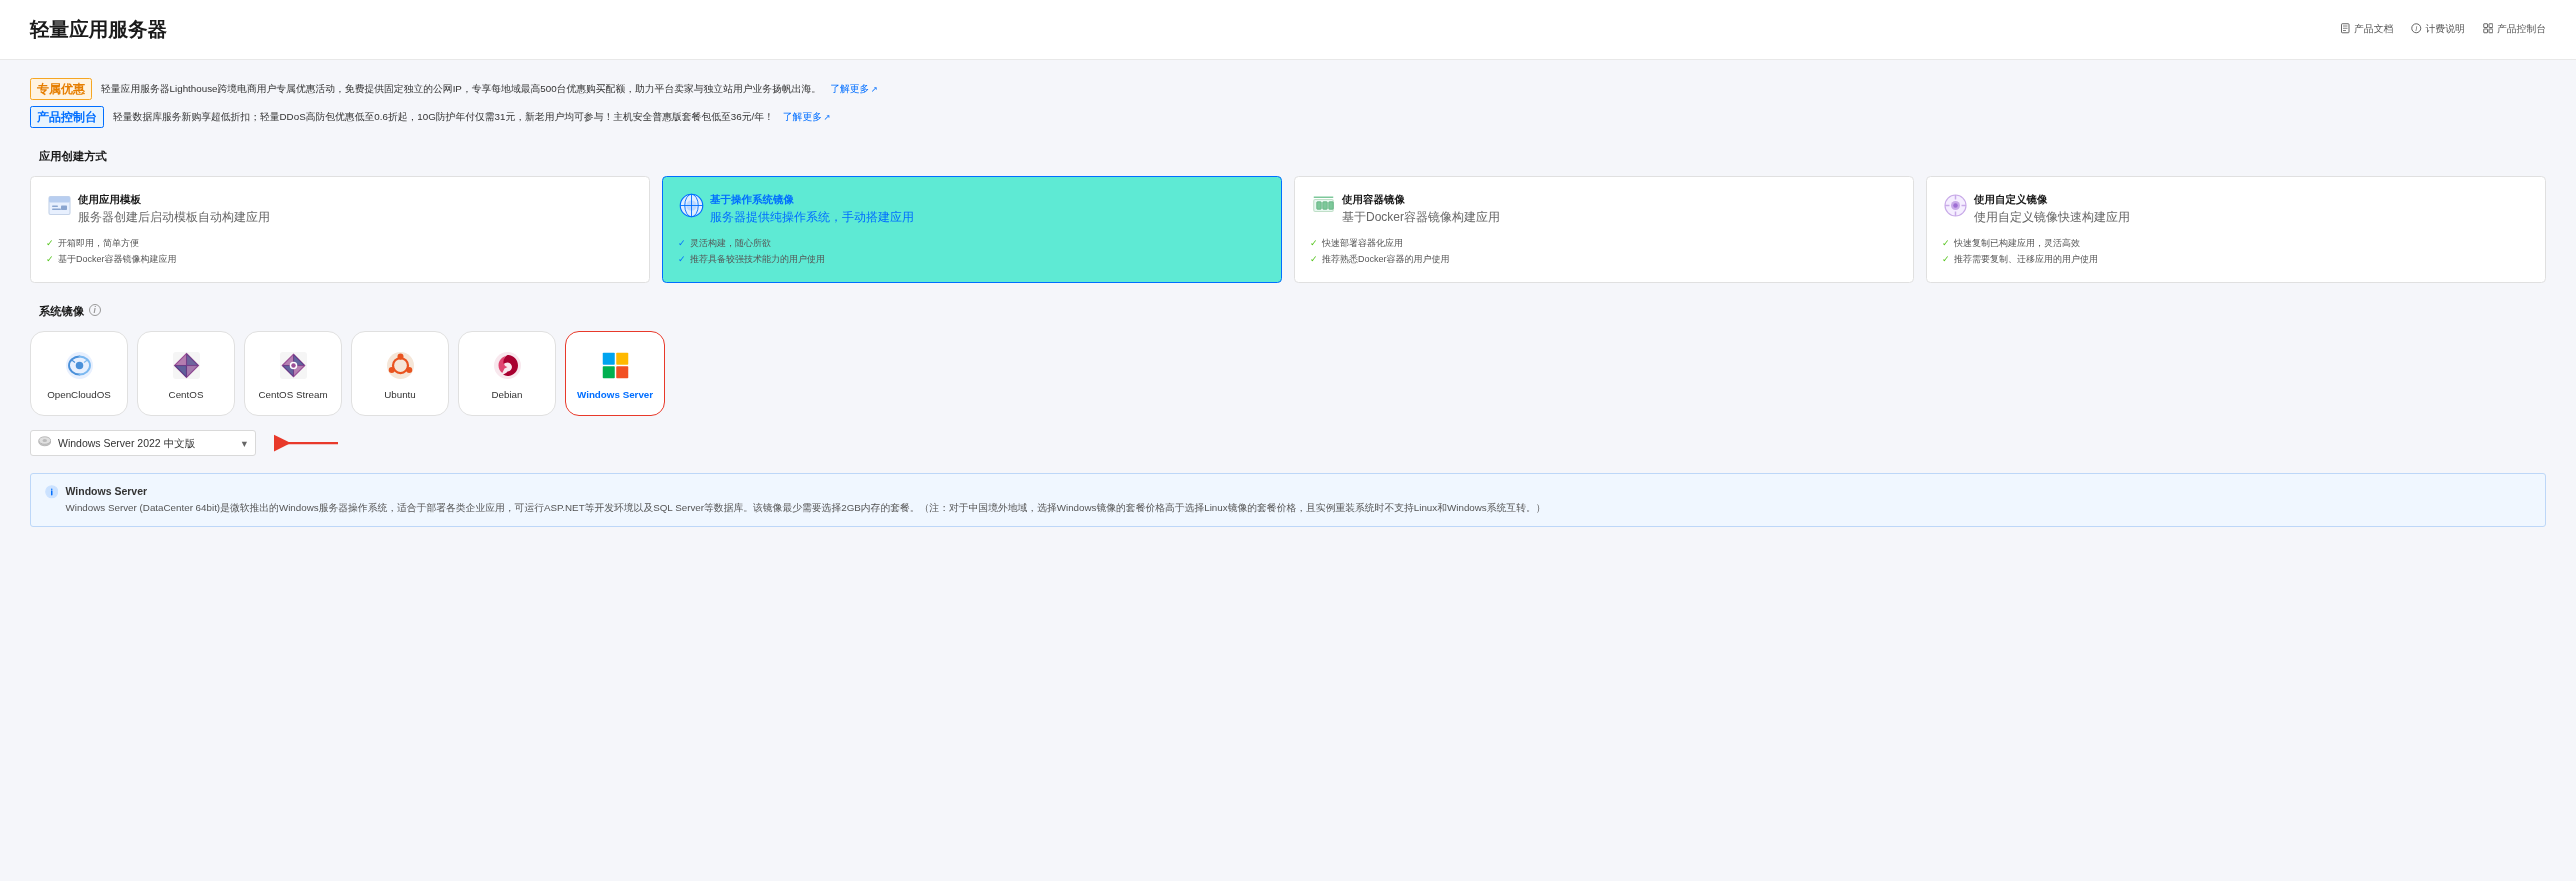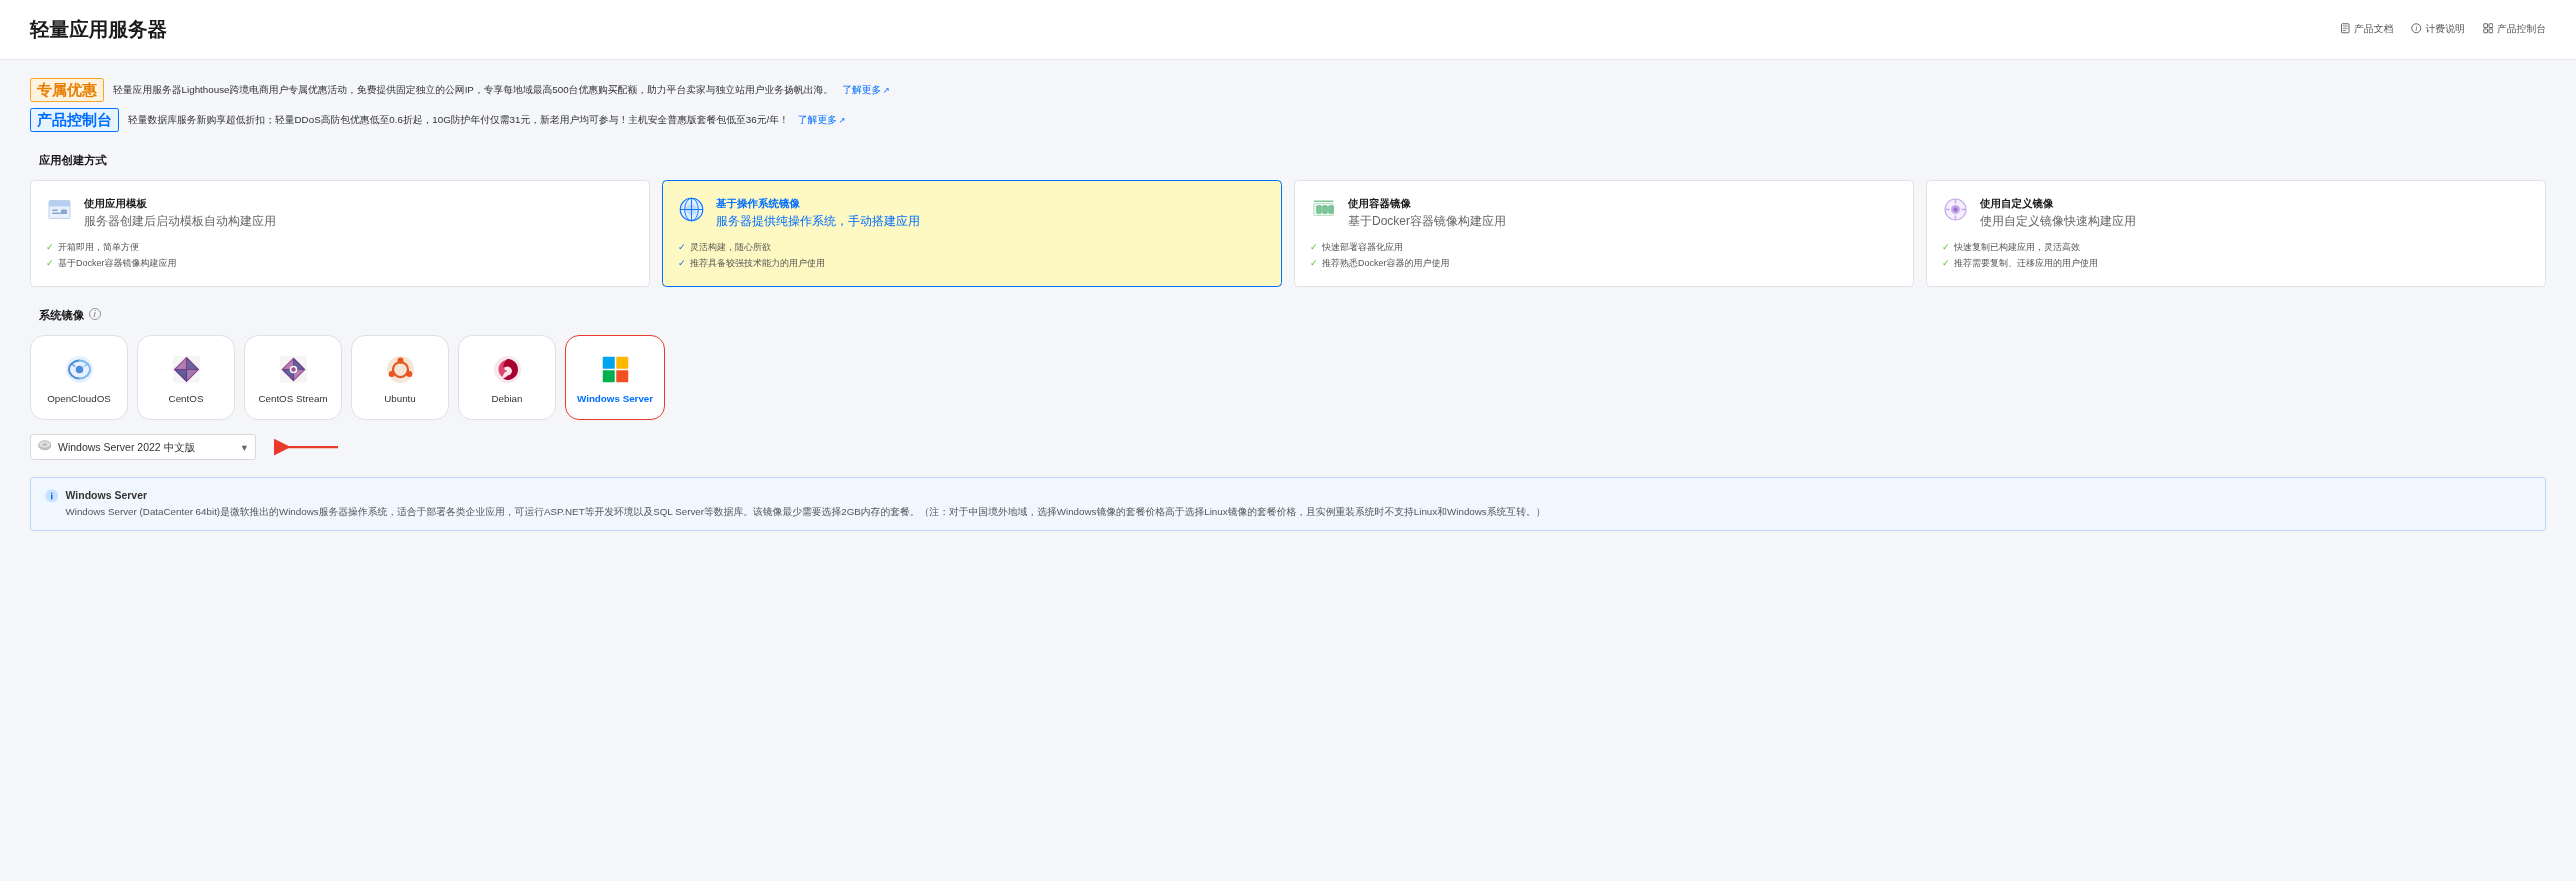--- a/index.html
+++ b/index.html
@@ -59,21 +59,21 @@
     .promo-banner {
       display: flex;
       align-items: center;
       gap: 9px;
       font-size: 9.8px;
       color: #333;
     }
     .promo-tag {
       padding: 1.5px 6px;
       border-radius: 2.3px;
-      font-size: 15px;
+      font-size: 12px;
       font-weight: 600;
       white-space: nowrap;
     }
     .promo-tag.special {
       background: #fff3e0;
       color: #e67e00;
       border: 0.8px solid #f5a623;
     }
     .promo-tag.general {
       background: #e8f4fd;
@@ -126,26 +126,26 @@
     .creation-card {
       background: #fff;
       border: 1.1px solid #e0e0e0;
       border-radius: 4.5px;
       padding: 15px;
       cursor: pointer;
       transition: border-color 0.2s;
     }
     .creation-card.active {
       border: 1.5px solid #006eff;
-      background: #fef9c3;
+      background: #5eead4;
     }
     .card-header {
       display: flex;
       align-items: flex-start;
-      gap: 11px;
+      gap: 5px;
       margin-bottom: 9px;
     }
     .card-icon {
       width: 27px;
       height: 27px;
       flex-shrink: 0;
       display: flex;
       align-items: center;
       justify-content: center;
     }

